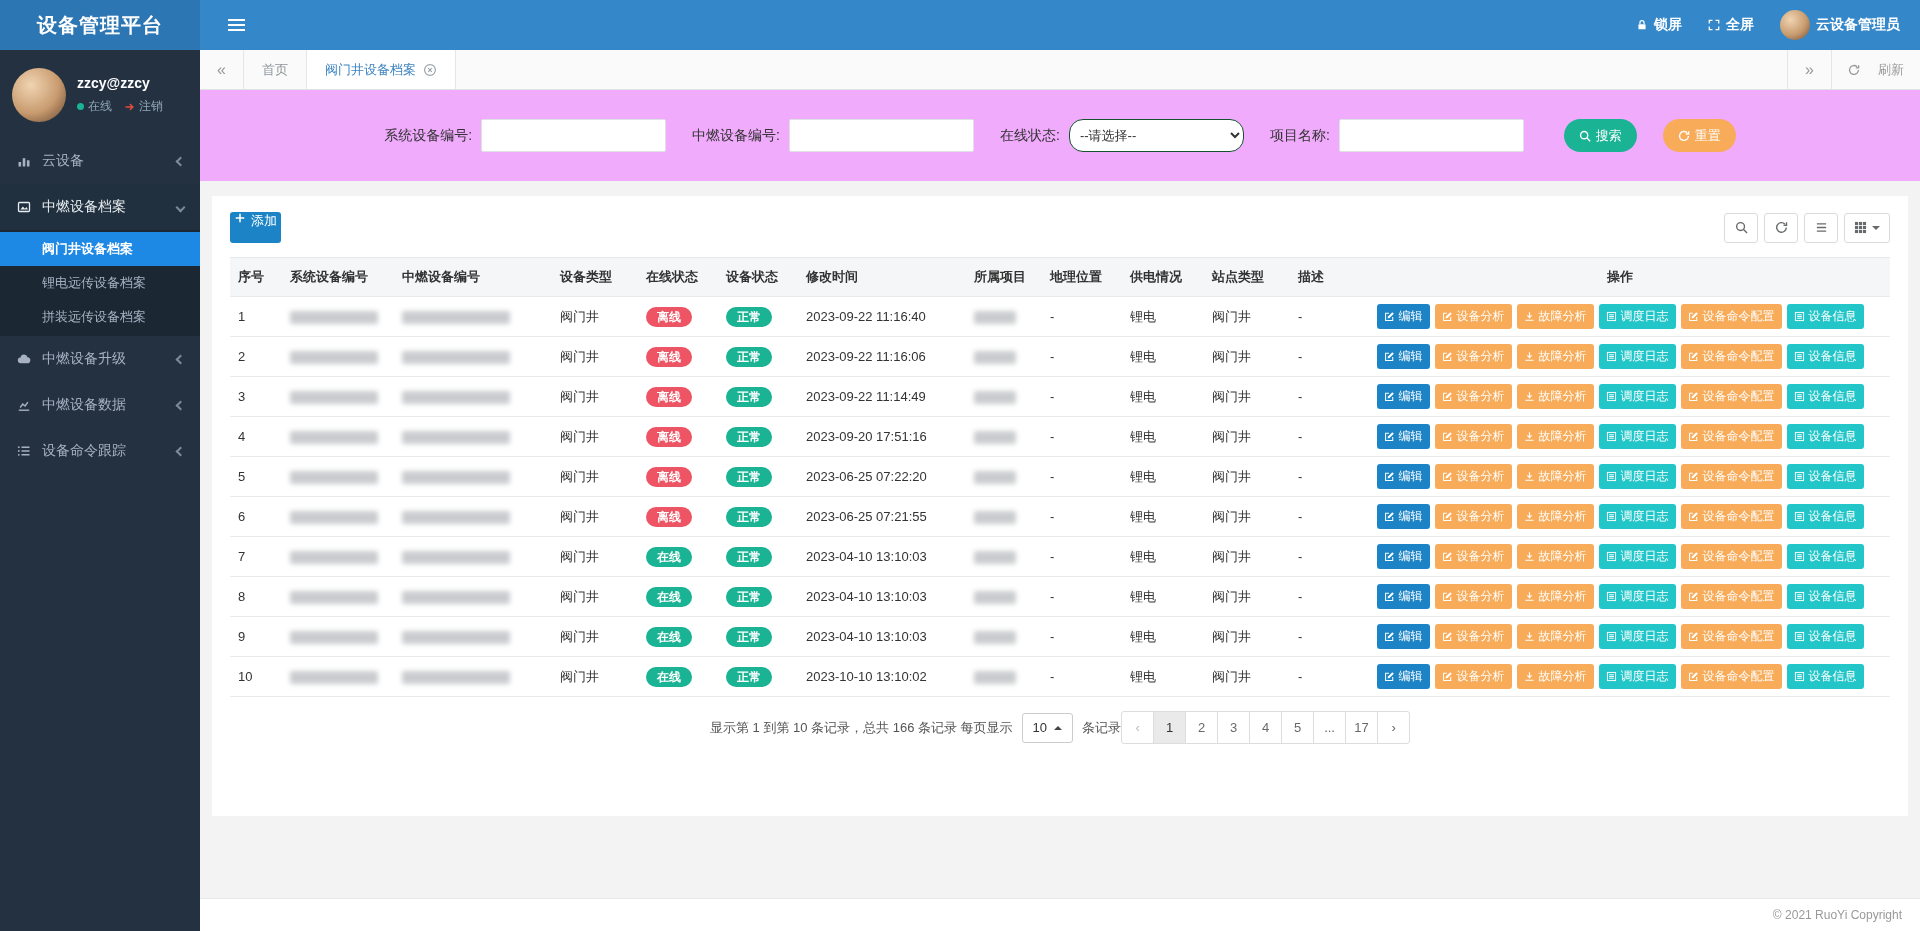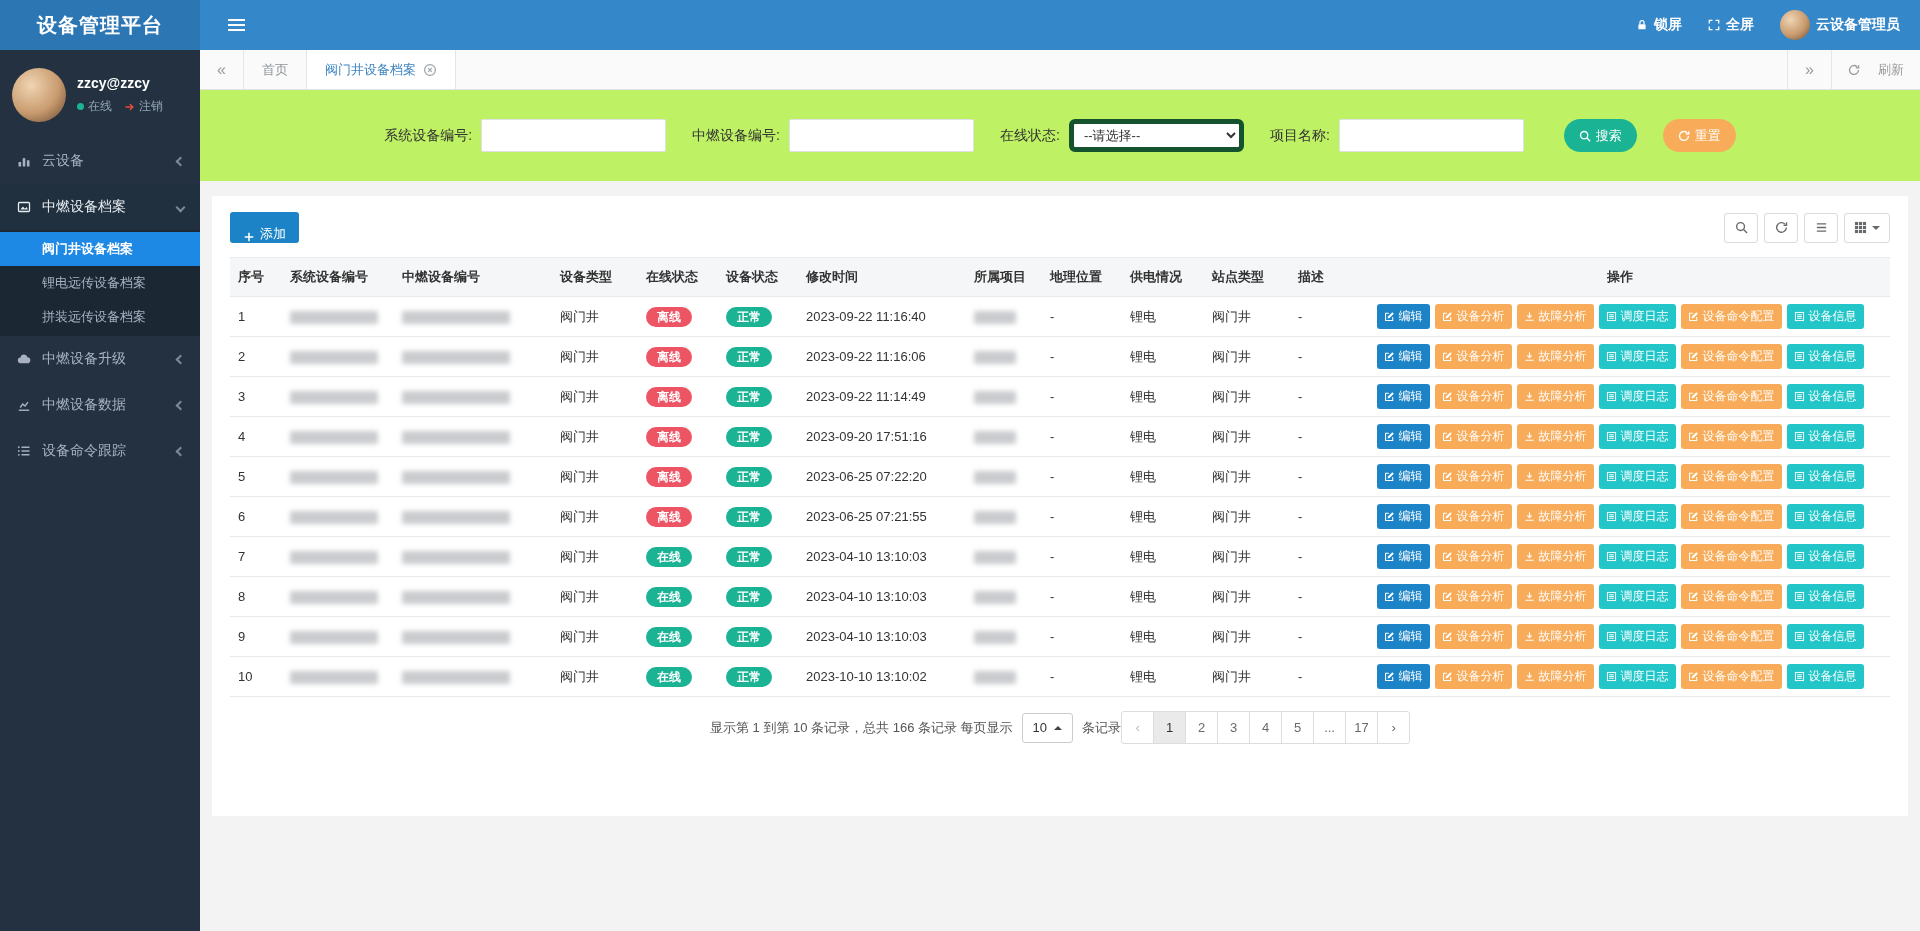--- a/index.html
+++ b/index.html
@@ -56,38 +56,38 @@
   .tab-nav.right{border-left:1px solid #e4e7ea}
   .tab{display:flex;align-items:center;gap:7px;padding:0 18px;font-size:13px;color:#8d9499;cursor:pointer}
   .tab.active{background:#fff;color:#3e84c0;border-left:1px solid #e4e7ea;border-right:1px solid #e4e7ea}
   .tab-close svg{width:14px;height:14px;display:block;color:#9aa4ab}
   .tab-spacer{flex:1}
   .tab-refresh{display:flex;align-items:center;gap:18px;border:none;background:transparent;color:#999;
                padding:0 16px;font-size:13px;border-left:1px solid #e4e7ea;cursor:pointer}
 
   
   .content{flex:1;background:#f3f3f4;overflow:hidden}
-  .search-panel{background:#bef264;padding:29px 20px;display:flex;align-items:flex-start;justify-content:center;gap:26px}
+  .search-panel{background:#f0abfc;padding:29px 20px;display:flex;align-items:flex-start;justify-content:center;gap:26px}
   .sfield{display:flex;align-items:center;gap:9px}
   .sfield label{font-size:14px;color:#333;white-space:nowrap}
   .sfield input{width:185px;height:33px;border:1px solid #dfe2e5;border-radius:2px;padding:0 9px;
                 font-size:13px;color:#333;outline:none}
-  .sfield select{width:175px;height:33px;border:5px solid #14532d;border-radius:6px;background:#fff;
+  .sfield select{width:175px;height:33px;border:1px solid #14532d;border-radius:14px;background:#fff;
                  font-size:13px;color:#333;padding:0 6px}
   .btn-pill{display:inline-flex;align-items:center;gap:5px;height:33px;padding:0 15px;border:none;
             border-radius:17px;color:#fff;font-size:13px;cursor:pointer;white-space:nowrap}
   .btn-search{background:#1ab394;margin-left:14px}
   .btn-reset{background:#f8ac59}
   .bi{display:inline-flex}
   .bi svg{width:12px;height:12px;display:block}
 
   .card{background:#fff;margin:15px 12px 0;padding:16px 18px 72px}
   .card-toolbar{display:flex;justify-content:space-between;align-items:center}
-  .btn-add{display:inline-flex;align-items:flex-end;gap:5px;background:#1c84c6;color:#fff;border:none;
-           border-radius:3px;height:31px;padding:0 13px;font-size:13px;cursor:pointer}
+  .btn-add{display:inline-flex;align-items:flex-start;gap:5px;background:#1c84c6;color:#fff;border:none;
+           border-radius:3px;height:31px;padding:0 4px;font-size:13px;cursor:pointer}
   .tools{display:flex;gap:6px}
   .tool-btn{height:30px;min-width:34px;padding:0 9px;background:#fff;border:1px solid #d8dcdf;border-radius:3px;
             color:#676a6c;display:inline-flex;align-items:center;justify-content:center;gap:5px;cursor:pointer}
   .tool-btn svg{width:13px;height:13px;display:block}
   .caret-down{width:0;height:0;border-left:4px solid transparent;border-right:4px solid transparent;
               border-top:4px solid #676a6c}
   .caret-up{width:0;height:0;border-left:4px solid transparent;border-right:4px solid transparent;
             border-bottom:4px solid #444}
 
   
@@ -1134,16 +1134,19 @@
                 <li class="page-btn">5</li>
                 <li class="page-btn">...</li>
                 <li class="page-btn">17</li>
                 <li class="page-btn">›</li>
               </ul>
           </div>
         </div>
 
       </div>
 
+      <footer class="footer">
+        <span>© 2021 RuoYi Copyright</span>
+      </footer>
 
     </main>
   </div>
 </div>
 
 </body></html>

